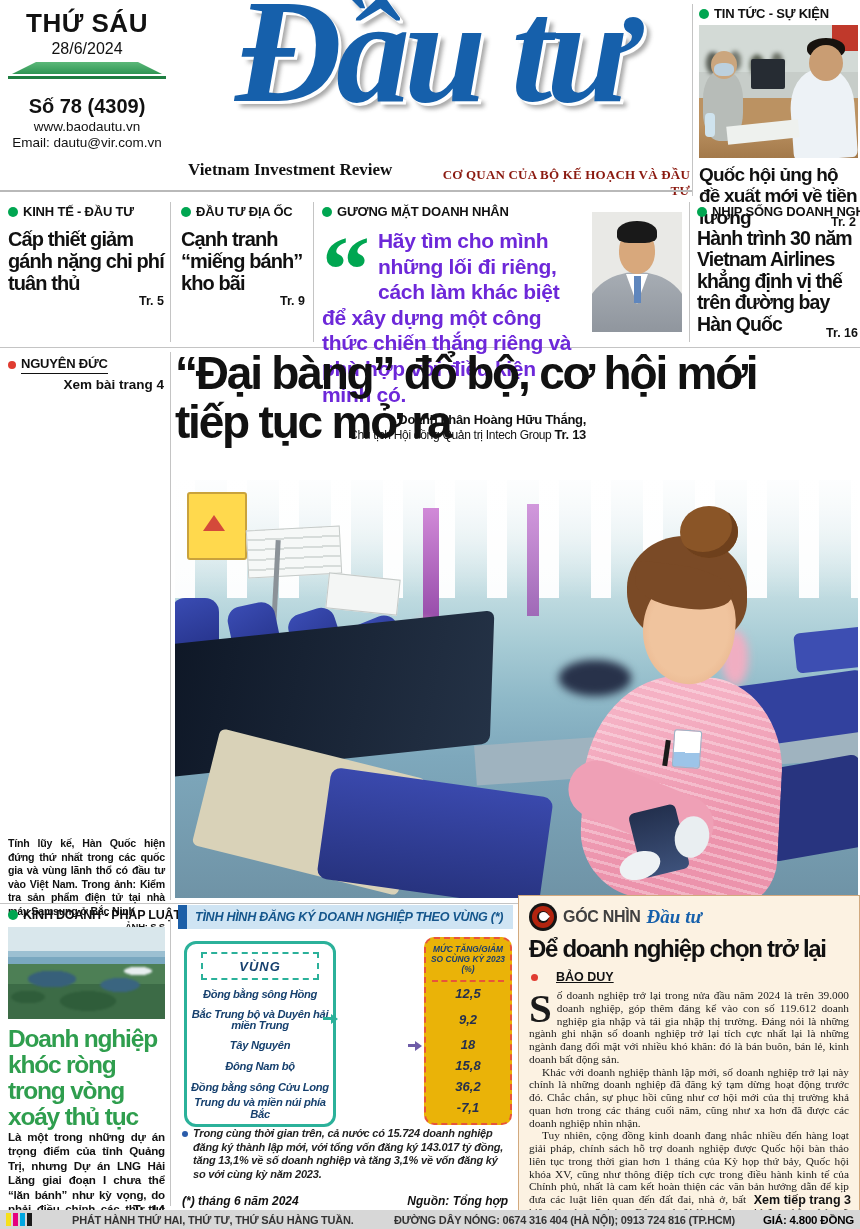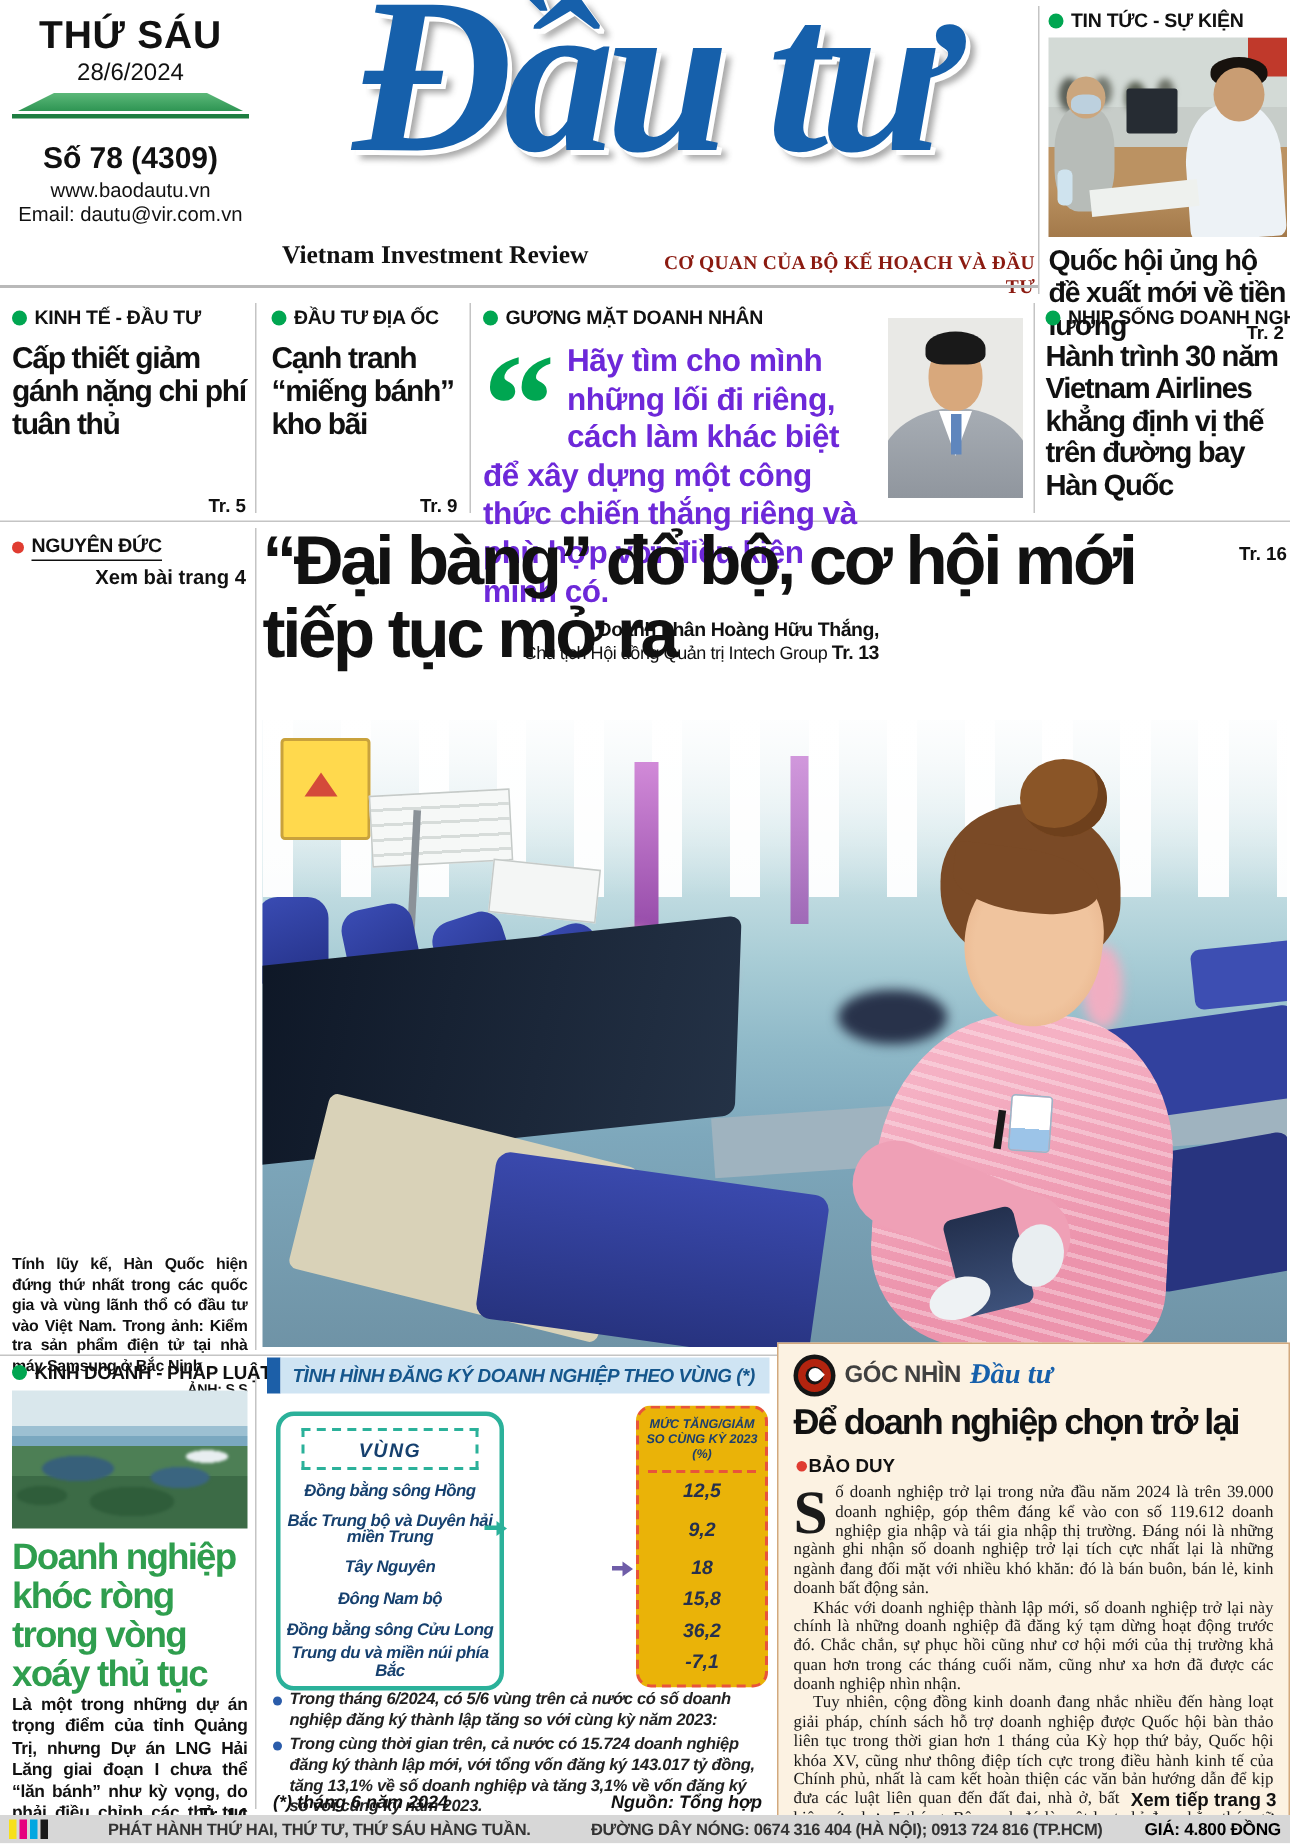--- a/index.html
+++ b/index.html
@@ -54,21 +54,21 @@
 
   .vr{width:1px;background:#c4c4c4;}
   .hr{height:1px;background:#c4c4c4;}
 
   
   .strip-h{font-size:20px;font-weight:bold;line-height:1.1;letter-spacing:-0.9px;margin-top:9px;}
   .col1{left:8px;top:204px;width:156px;}
   .col2{left:181px;top:204px;width:124px;}
   .col3{left:322px;top:204px;width:360px;height:136px;}
   .col4{left:697px;top:204px;width:161px;}
-  .tr-abs{position:absolute;margin-top:36px;}
+  .tr-abs{position:absolute;}
   .quote-wrap{position:absolute;left:0;top:24px;width:264px;}
   .qmark{float:left;width:56px;height:52px;font-family:"Liberation Serif",serif;font-weight:bold;
          font-size:96px;line-height:0.88;color:#00a651;letter-spacing:-6px;}
   .qtext{font-size:21px;font-weight:bold;color:#6d28d9;line-height:1.22;letter-spacing:-0.3px;}
   .attr1{clear:both;text-align:right;font-weight:bold;font-size:13px;margin-top:5px;letter-spacing:-0.3px;}
   .attr2{text-align:right;font-size:12px;letter-spacing:-0.3px;}
   .attr2 b{font-size:13px;}
   .pt{position:absolute;right:0;top:8px;width:90px;height:120px;background:#e9e9e6;overflow:hidden;}
   .pt .suit{position:absolute;left:-7px;top:60px;width:104px;height:62px;
             background:linear-gradient(#a7adb4,#8f959d);border-radius:50% 50% 0 0/70% 70% 0 0;}
@@ -197,21 +197,21 @@
   .op-head{position:absolute;left:10px;top:7px;display:flex;align-items:center;gap:6px;}
   .gn-icon{position:relative;width:28px;height:28px;border-radius:50%;background:#151515;}
   .gn-icon::before{content:"";position:absolute;inset:3px;border-radius:50%;background:#b3240f;}
   .gn-icon::after{content:"";position:absolute;inset:8px;border-radius:50%;background:#151515;}
   .gn-swoosh{position:absolute;left:10px;top:9px;width:9px;height:9px;border-radius:50% 0 50% 50%;
              background:#fff;z-index:2;transform:rotate(45deg);}
   .op-sec{font-size:16px;font-weight:bold;color:#404040;letter-spacing:-0.3px;}
   .op-brand{font-family:"Liberation Serif",serif;font-style:italic;font-weight:bold;font-size:19px;color:#1660ab;}
   .op-hl{position:absolute;left:10px;top:40px;width:322px;font-size:24px;font-weight:bold;
          letter-spacing:-1.3px;line-height:1.05;white-space:nowrap;}
-  .op-by{position:absolute;left:12px;top:74px;display:flex;align-items:center;gap:1px;}
+  .op-by{position:absolute;left:12px;top:74px;display:flex;align-items:center;gap:18px;text-decoration:underline;}
   .op-by span{font-weight:bold;font-size:12.5px;}
   .op-body{position:absolute;left:10px;right:10px;top:93px;bottom:2px;font-family:"Liberation Serif",serif;
            font-size:11.3px;line-height:1.13;text-align:justify;color:#1a1a1a;}
   .op-body p{margin:0;text-indent:13px;}
   .op-body p.first{text-indent:0;}
   .dropcap{float:left;font-family:"Liberation Serif",serif;font-weight:bold;font-size:41px;line-height:0.82;
            margin:3px 5px 0 0;}
   .op-more{position:absolute;right:8px;bottom:3px;font-family:"Liberation Sans",sans-serif;
            font-weight:bold;font-size:12.5px;background:#fcf2e2;padding-left:6px;}
 
@@ -417,24 +417,20 @@
         <div class="rowc">-7,1</div>
       </div>
     </div>
 
     <div class="arr-t"></div>
     <div class="arr-p"></div>
 
     <div class="notes">
       <div class="note">
         <span class="bdot"></span>
-        <div>Trong tháng 6/2024, có 5/6 vùng trên cả nước có số doanh nghiệp đăng ký thành lập tăng so với cùng kỳ năm 2023:</div>
-      </div>
-      <div class="note">
-        <span class="bdot"></span>
         <div>Trong cùng thời gian trên, cả nước có 15.724 doanh nghiệp đăng ký thành lập mới, với tổng vốn đăng ký 143.017 tỷ đồng, tăng 13,1% về số doanh nghiệp và tăng 3,1% về vốn đăng ký so với cùng kỳ năm 2023.</div>
       </div>
     </div>
     <div class="footline">
       <span>(*) tháng 6 năm 2024</span>
       <span>Nguồn: Tổng hợp</span>
     </div>
   </div>
 
   <div class="abs op">

